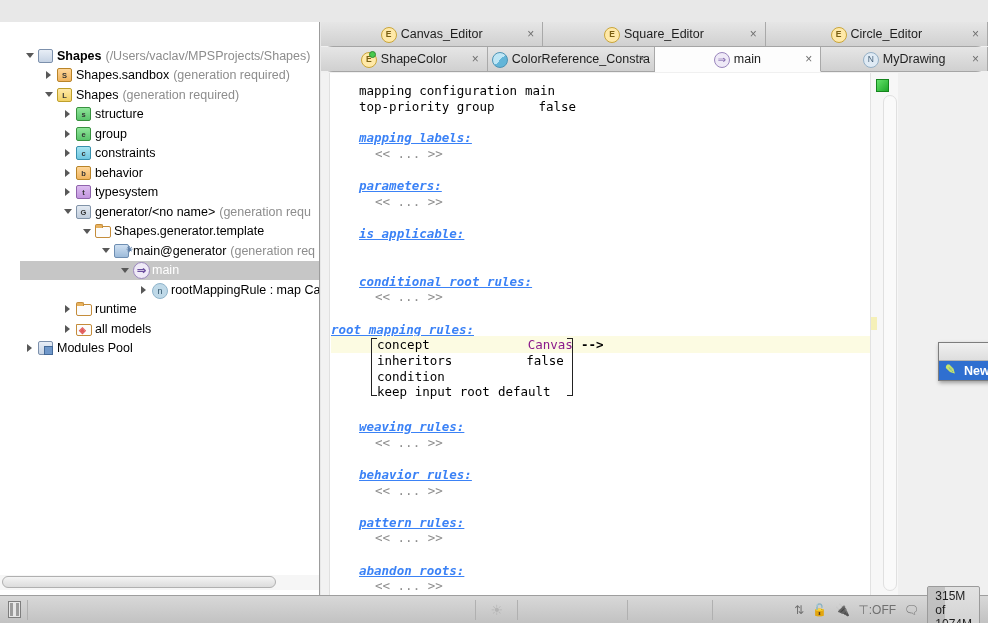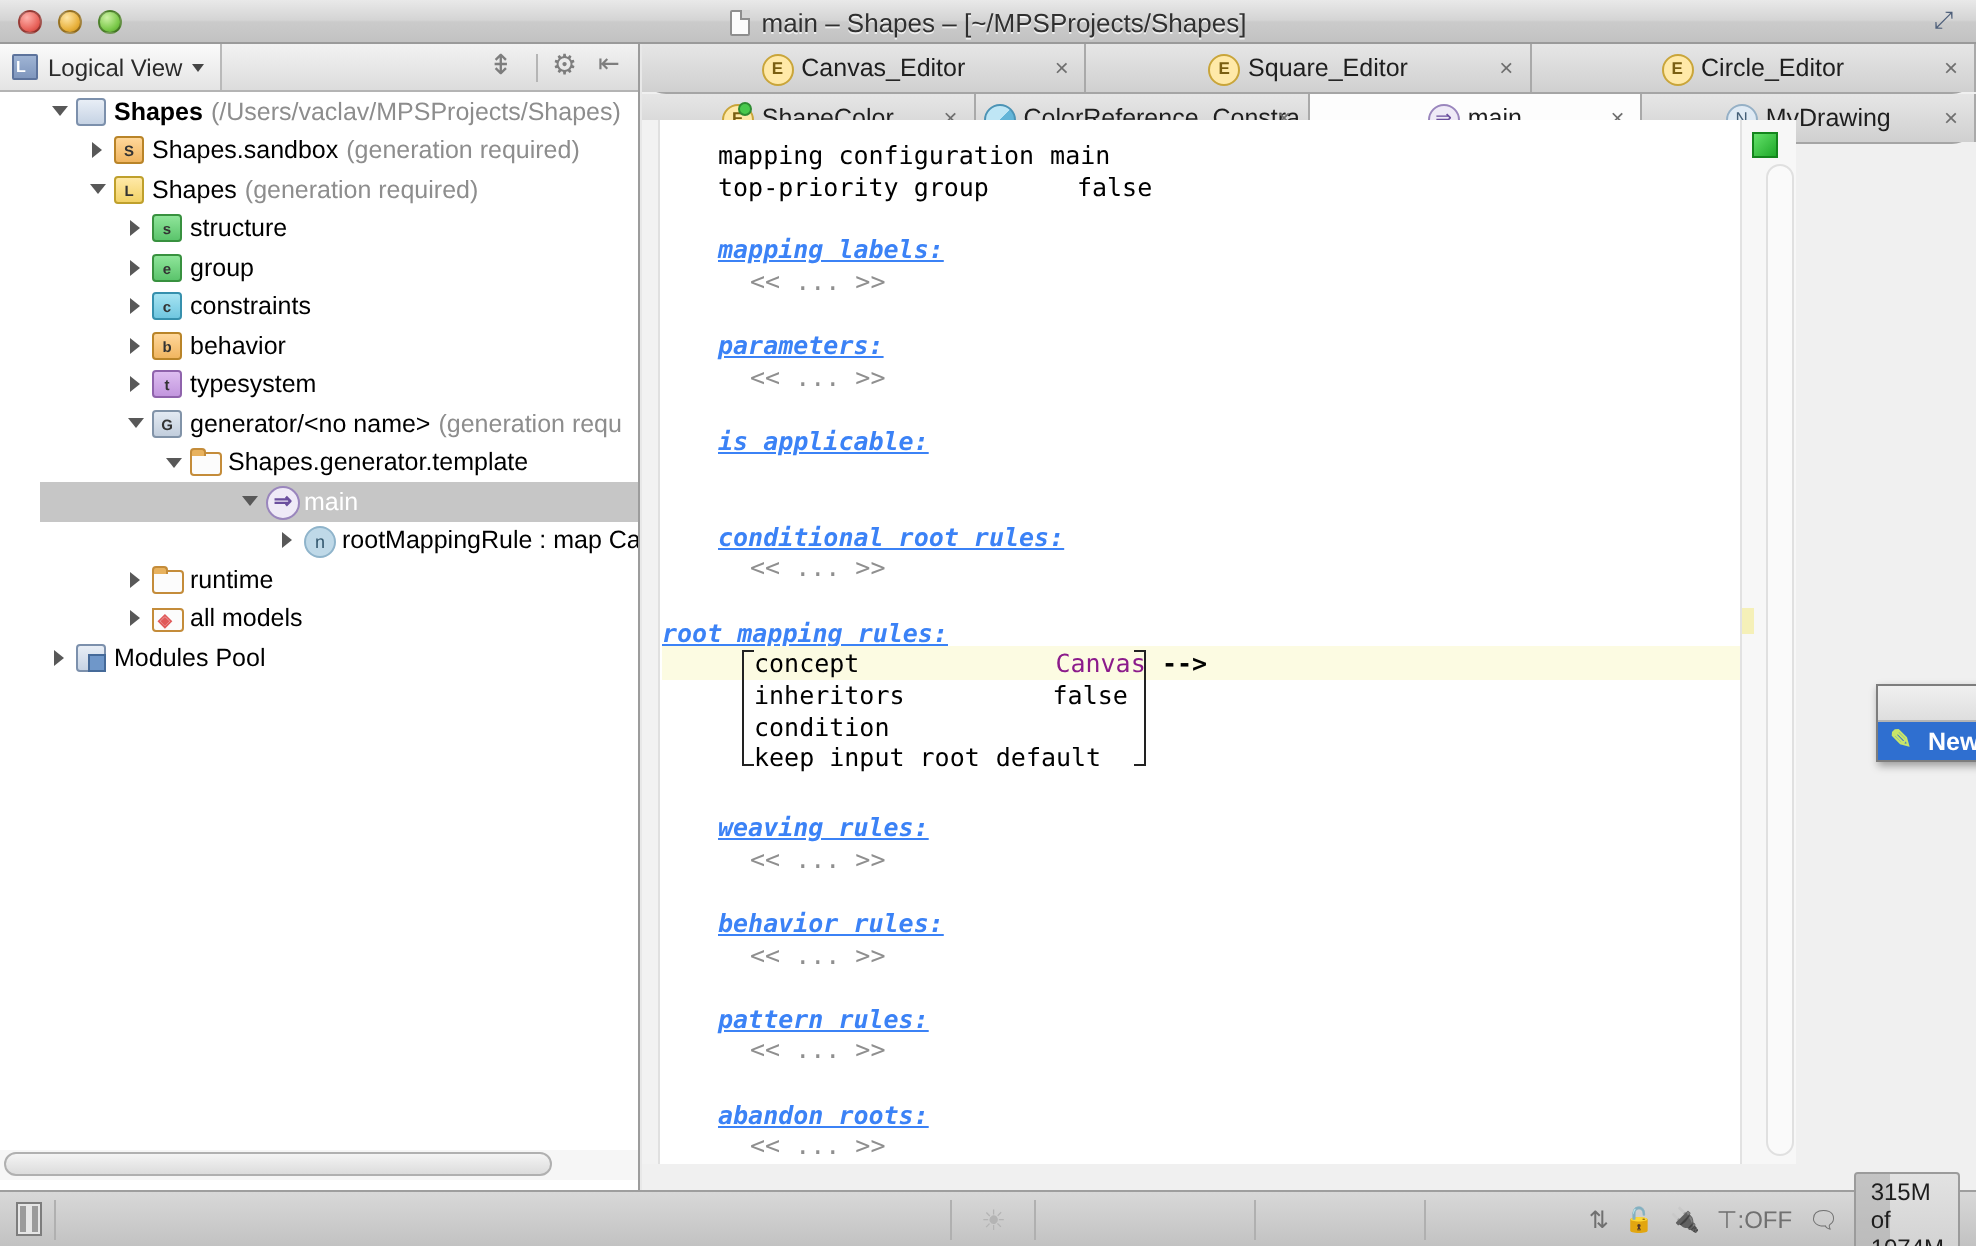--- a/index.html
+++ b/index.html
@@ -240,21 +240,21 @@
     border-radius: 50%; background: #efeaf7; border: 1px solid #9a86bd;
     font-size: 10px; line-height: 13px; text-align: center; color: #6b4f9e;
   }
   .ti-n:before {
     content: "N"; position: absolute; left: 0; top: 0; width: 14px; height: 14px;
     border-radius: 50%; background: #dfeaf4; border: 1px solid #95b0c6;
     font-size: 8.5px; line-height: 13px; text-align: center; color: #445f77;
   }
 
   .editor-wrap {
-    position: absolute; left: 0; top: 38px; width: 577px; height: 522px;
+    position: absolute; left: 0; top: 51px; width: 577px; height: 522px;
     background: #ffffff;
   }
   .gutter {
     position: absolute; left: 0; top: 0; width: 9px; height: 100%;
     background: #f2f2f2; border-right: 1px solid #e0e0e0;
   }
   .editor {
     position: absolute; left: 10px; top: 0; right: 28px; height: 100%;
     font-family: "DejaVu Sans Mono", "Liberation Mono", monospace;
     font-size: 12.5px; color: #000;
@@ -359,47 +359,22 @@
     position: absolute; left: 0; top: 0; bottom: 0; width: 32%;
     background: rgba(160,160,160,.45);
   }
   .sb-mem span { position: relative; }
 </style>
 </head>
 <body>
 
 <div id="app">
 
-  <div class="titlebar">
-    <div class="traffic">
-      <div class="tl red"></div>
-      <div class="tl yellow"></div>
-      <div class="tl green"></div>
-    </div>
-    <div class="win-title">
-      <div class="doc-icon"></div>
-      <span>main – Shapes – [~/MPSProjects/Shapes]</span>
-    </div>
-    <div class="maximize-icon">⤢</div>
-  </div>
 
   <div class="left-panel">
-    <div class="lp-toolbar">
-      <div class="view-selector">
-        <div class="lv-icon"></div>
-        <span>Logical View</span>
-        <div class="caret-down"></div>
-      </div>
-      <div class="lp-tools">
-        <div class="tbtn ic-expand"></div>
-        <div class="sep-v"></div>
-        <div class="tbtn ic-gear"></div>
-        <div class="tbtn ic-hide"></div>
-      </div>
-    </div>
 
     <div class="tree" id="tree">
         <div class="tnode" style="padding-left: 4px;">
           <div class="tw open"></div>
           <div class="ticon ic-proj"></div>
           <span class="tlabel b">Shapes</span>
           <span class="tdim">(/Users/vaclav/MPSProjects/Shapes)</span>
         </div>
         <div class="tnode" style="padding-left: 23px;">
           <div class="tw closed"></div>
@@ -441,20 +416,26 @@
         <div class="tnode" style="padding-left: 42px;">
           <div class="tw open"></div>
           <div class="ticon ic-gen">G</div>
           <span class="tlabel">generator/&lt;no name&gt;</span>
           <span class="tdim">(generation requ</span>
         </div>
         <div class="tnode" style="padding-left: 61px;">
           <div class="tw open"></div>
           <div class="ticon ic-folder"></div>
           <span class="tlabel">Shapes.generator.template</span>
+        </div>
+        <div class="tnode" style="padding-left: 80px;">
+          <div class="tw open"></div>
+          <div class="ticon ic-tmpl"></div>
+          <span class="tlabel">main@generator</span>
+          <span class="tdim">(generation req</span>
         </div>
         <div class="tnode sel" style="padding-left: 99px;">
           <div class="tw open"></div>
           <div class="ticon ic-mapcfg"></div>
           <span class="tlabel">main</span>
         </div>
         <div class="tnode" style="padding-left: 118px;">
           <div class="tw closed"></div>
           <div class="ticon ic-node"></div>
           <span class="tlabel">rootMappingRule : map Ca</span>

